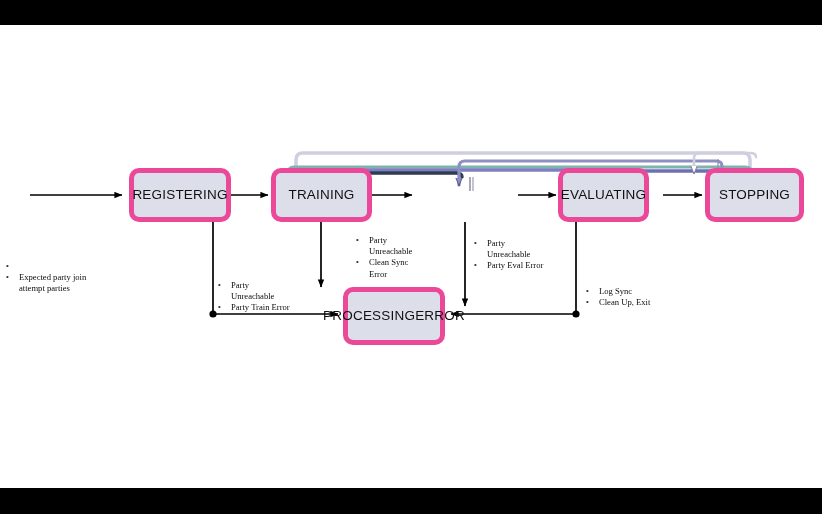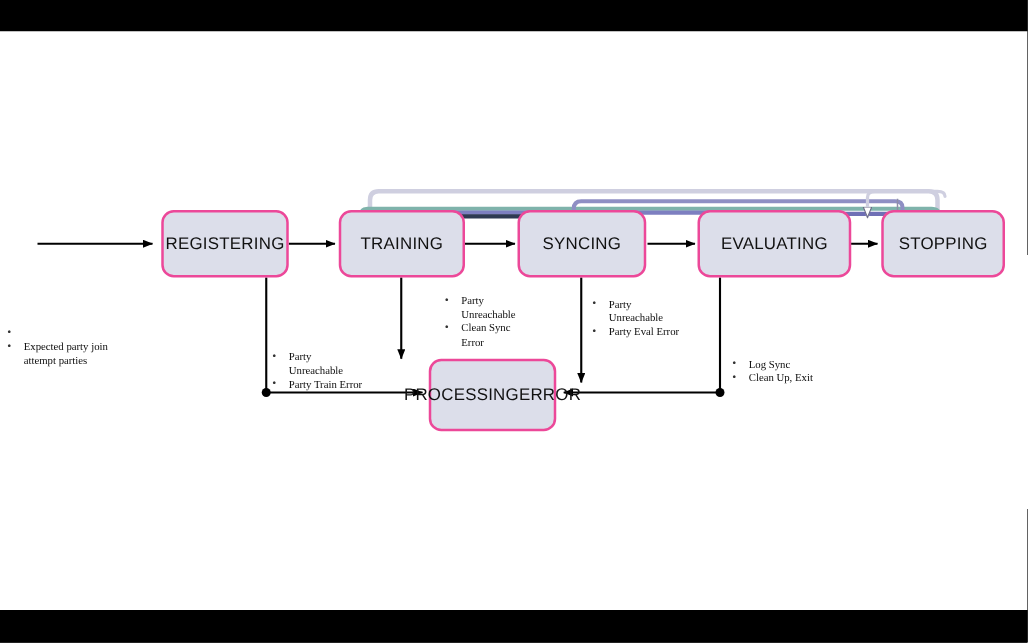--- a/index.html
+++ b/index.html
@@ -7,21 +7,21 @@
   .screen{position:relative;width:822px;height:514px;background:#000;}
   .letterbox{position:absolute;left:0;width:822px;background:#000;}
   .letterbox.top{top:0;height:25px;}
   .letterbox.bottom{bottom:0;height:26px;}
   .canvas{position:absolute;left:0;top:25px;width:822px;height:463px;background:#fff;}
   .stage{position:absolute;left:0;top:0;width:822px;height:463px;}
 
   .node{
     position:absolute;
     background:#dcdeea;
-    border:2px solid #ec4899;
+    border:5px solid #ec4899;
     border-radius:10px;
     box-sizing:border-box;
     display:flex;align-items:center;justify-content:center;
     text-align:center;
     color:#111;
     font-size:13.5px;
     letter-spacing:.2px;
     line-height:1.25;
   }
   .node span{display:block;}
@@ -145,25 +145,22 @@
       </svg>
 
       <div class="node" style="left:129px;top:143px;width:102px;height:54px;">
         <span>REGISTERING</span>
       </div>
 
       <div class="node" style="left:271px;top:143px;width:101px;height:54px;">
         <span>TRAINING</span>
       </div>
 
-      <div class="node" style="left:414px;top:143px;width:103px;height:54px;">
-        <span>SYNCING</span>
-      </div>
-
-      <div class="node" style="left:558px;top:143px;width:123px;height:54px;">
+
+      <div class="node" style="left:558px;top:143px;width:91px;height:54px;">
         <span>EVALUATING</span>
       </div>
 
       <div class="node" style="left:705px;top:143px;width:99px;height:54px;">
         <span>STOPPING</span>
       </div>
 
       <div class="node" style="left:343px;top:262px;width:102px;height:58px;flex-direction:row;">
         <span>PROCESSING</span>
         <span>ERROR</span>

